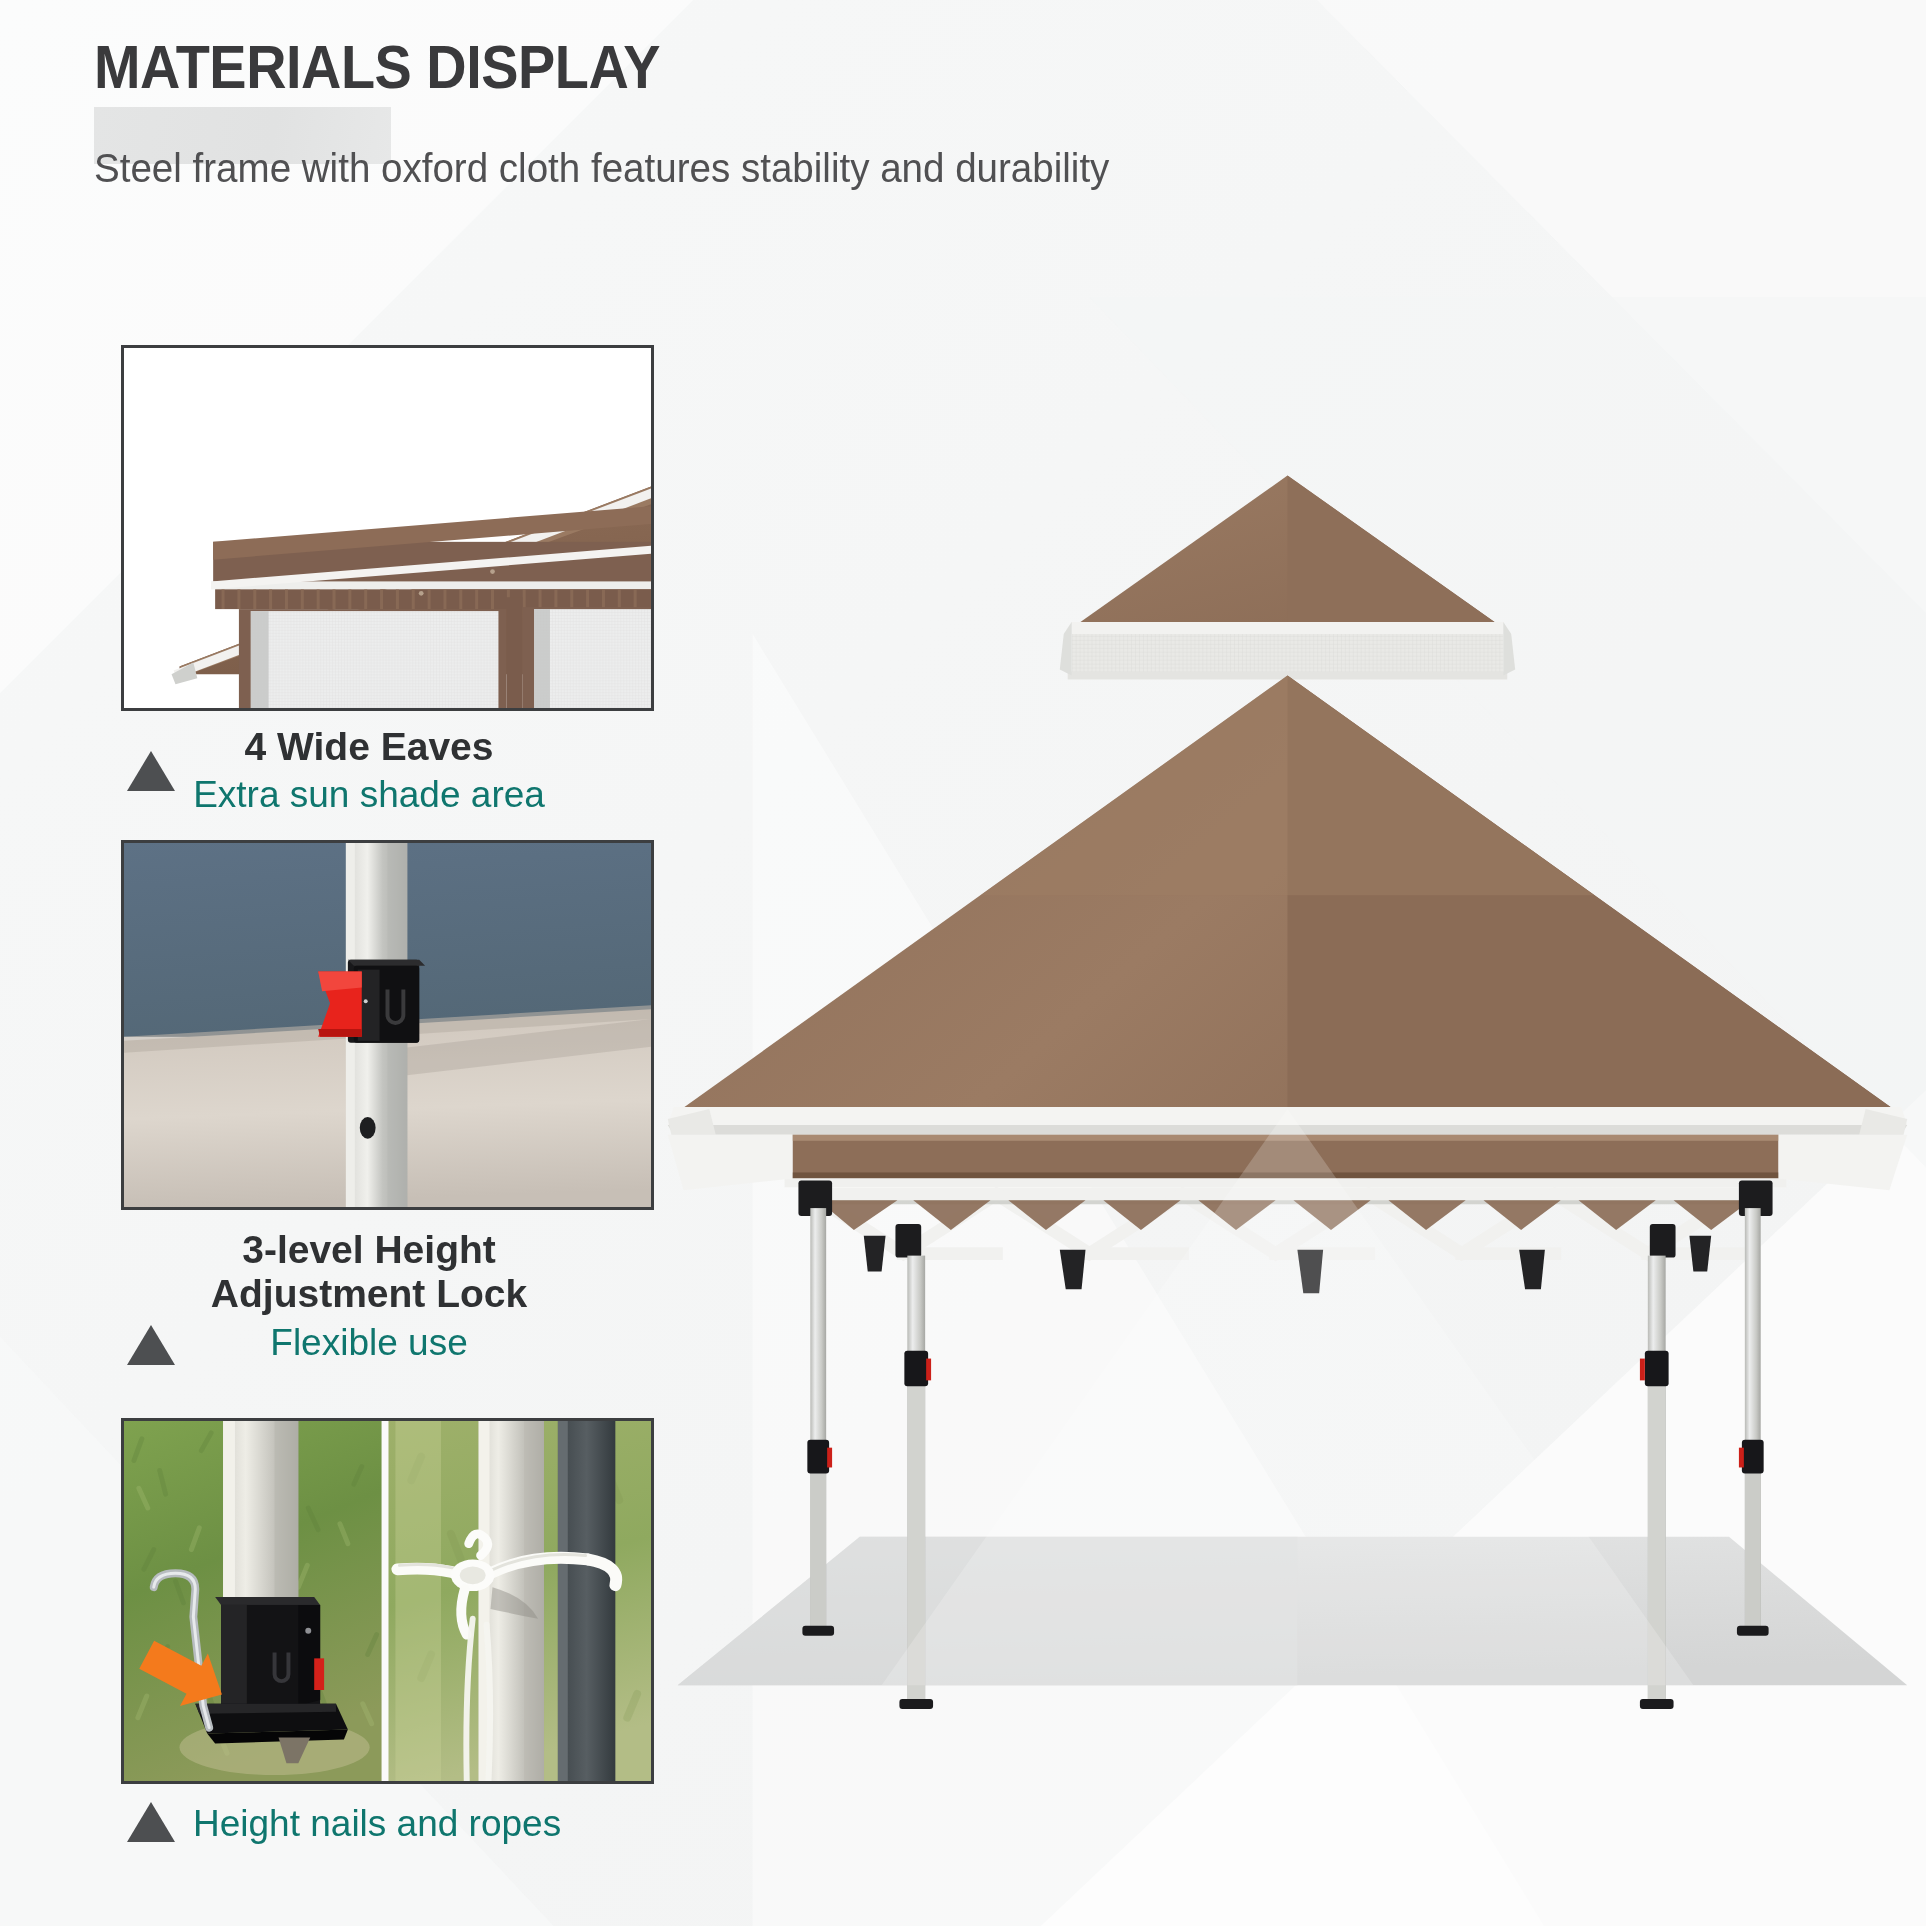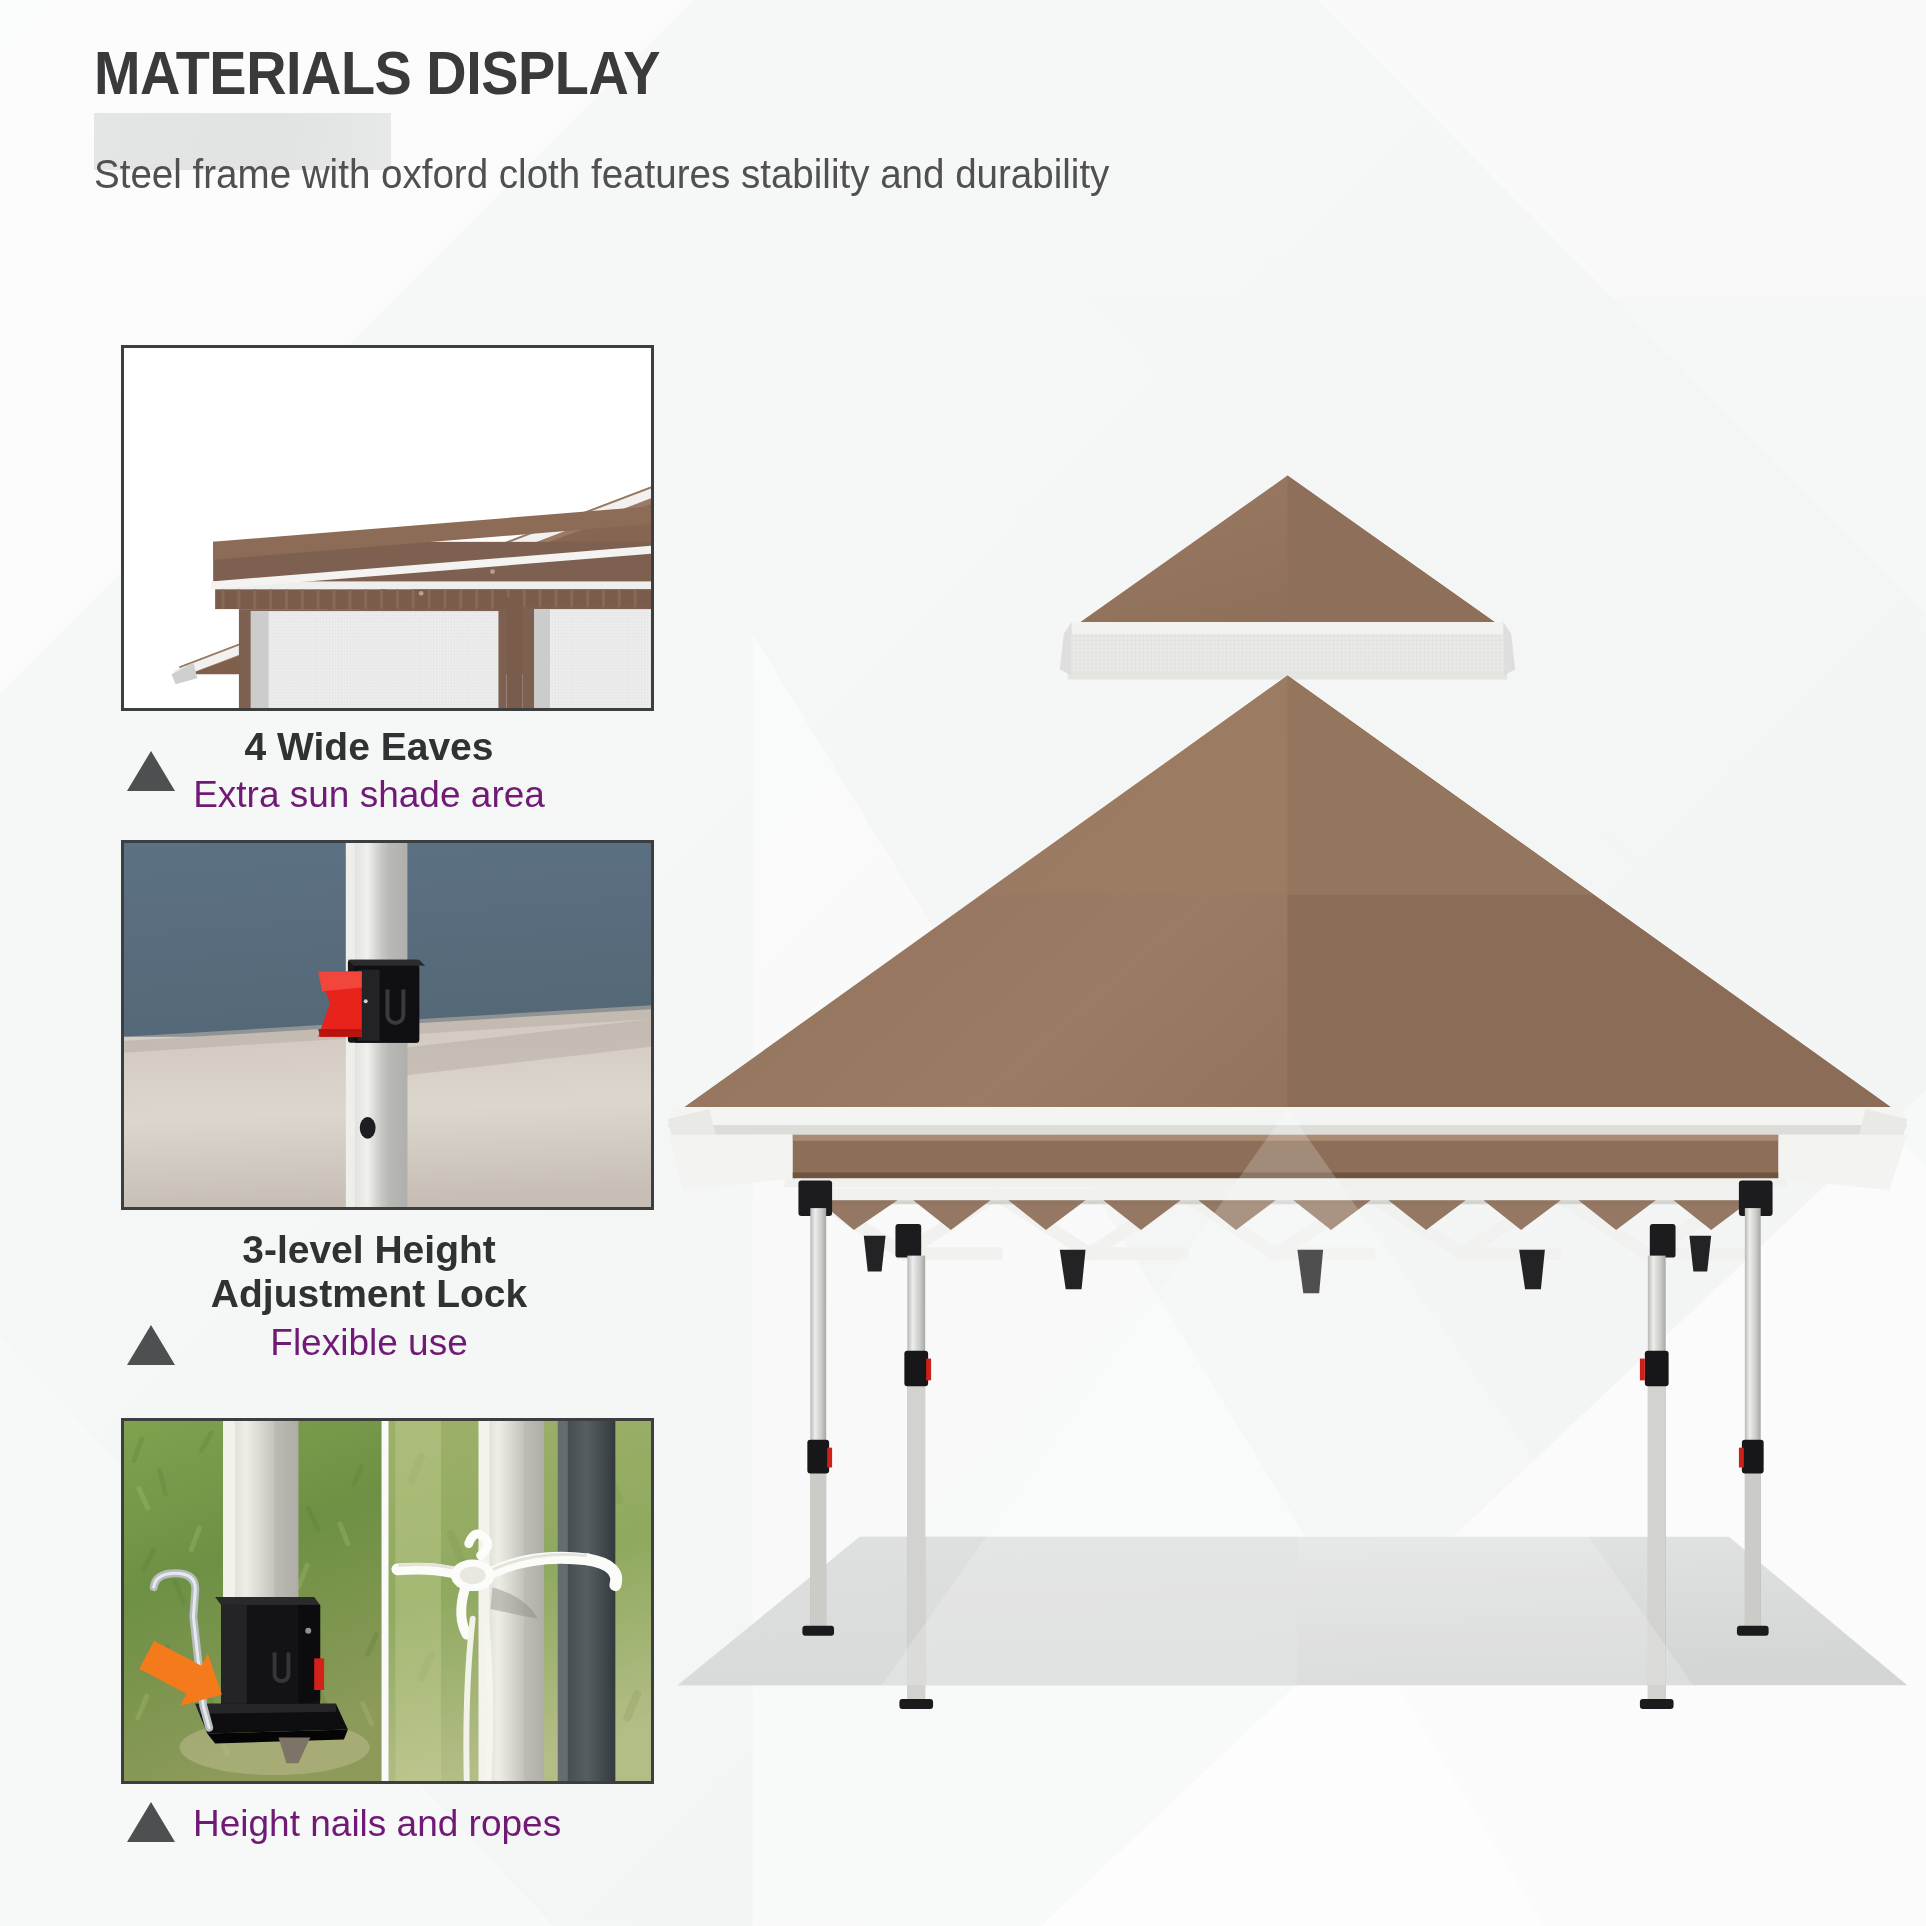--- a/index.html
+++ b/index.html
@@ -8,21 +8,21 @@
     font-family:"Liberation Sans", sans-serif;
     background:#f6f7f7;
     position:relative;
     overflow:hidden;
   }
 
   
   #bg { position:absolute; inset:0; z-index:0; }
 
   
-  #header { position:absolute; left:94px; top:42px; z-index:5; }
+  #header { position:absolute; left:94px; top:36px; z-index:5; }
   #title-band {
     position:absolute; left:0px; top:71px;
     width:297px; height:57px;
     background:linear-gradient(100deg,#e4e5e5 0%,#e1e2e2 60%,#e7e8e8 100%);
     z-index:1;
   }
   #page-title {
     position:relative; z-index:2;
     font-size:62px; line-height:1.0;
     font-weight:bold;
@@ -66,21 +66,21 @@
     margin-left:6px; margin-right:18px;
   }
   .caption-text { flex:1 1 auto; text-align:center; }
   .cap-title {
     font-size:39px; line-height:1.14; font-weight:bold;
     color:#2f3133; white-space:nowrap;
   }
   .cap-title.two-line { white-space:normal; }
   .cap-sub {
     font-size:37px; line-height:1.2; font-weight:300;
-    color:#701a75; margin-top:4px; white-space:nowrap;
+    color:#0f766e; margin-top:4px; white-space:nowrap;
   }
   #feature-2 .caption { align-items:flex-end; margin-top:18px; }
   #feature-2 .bullet { margin-top:42px; }
 
   
   #product { position:absolute; left:644px; top:426px; width:1283px; height:1386px; z-index:4; }
 </style>
 </head>
 <body>
 

